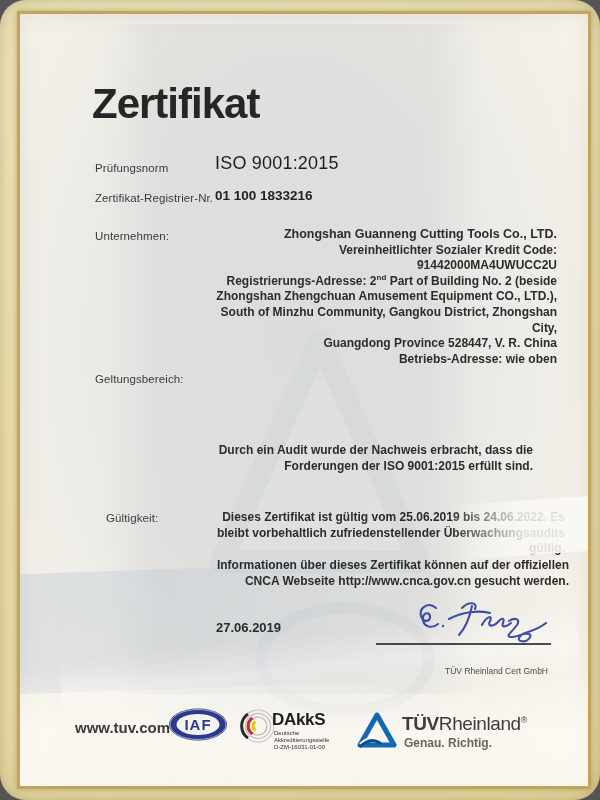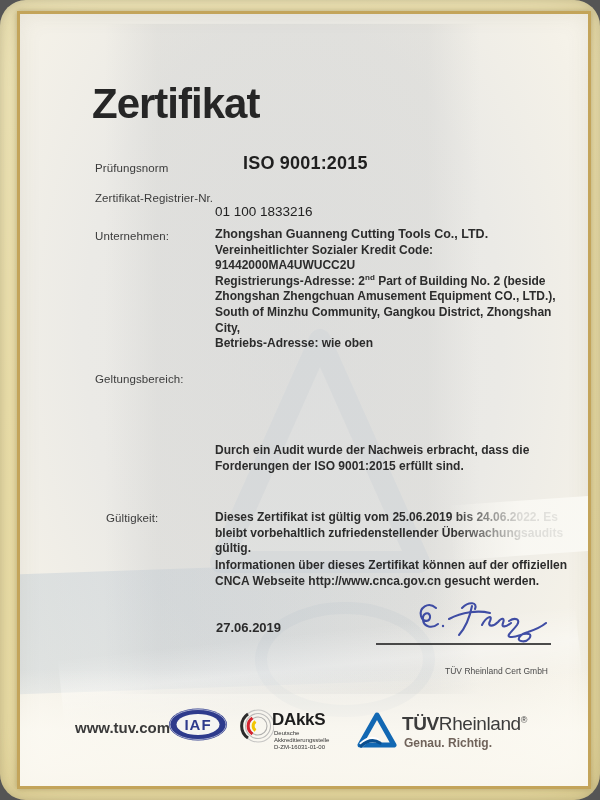--- a/index.html
+++ b/index.html
@@ -37,23 +37,23 @@
     background:linear-gradient(180deg, rgba(255,255,255,0) 0%, rgba(255,255,255,.35) 50%, rgba(255,255,255,0) 100%);}
   .seal{left:235px;top:588px;width:180px;height:115px;border-radius:50%;
     border:12px solid rgba(150,165,185,.10);}
   .watermark{position:absolute;left:185px;top:312px;pointer-events:none;opacity:.6;}
 
   
   .content{position:absolute;inset:0;color:#2e2e2e;}
   .abs{position:absolute;}
   .title{left:72px;top:66px;font-size:42px;font-weight:700;letter-spacing:-1px;color:#262626;}
   .label{font-size:11.5px;color:#3b3b3b;letter-spacing:.1px;}
-  .val-big{font-size:18px;font-weight:700;color:#1f1f1f;letter-spacing:.2px;margin-left:28px;}
-  .val-med{font-size:13.5px;font-weight:400;color:#222;margin-top:16px;}
-  .body-txt{font-size:12px;line-height:15.6px;color:#2c2c2c;}
+  .val-big{font-size:18px;font-weight:400;color:#1f1f1f;letter-spacing:.2px;}
+  .val-med{font-size:13.5px;font-weight:700;color:#222;}
+  .body-txt{font-size:12px;line-height:15.6px;color:#2c2c2c;text-align:right;}
   .bold{font-weight:700;}
   .sig-line{left:356px;top:629px;width:175px;height:2px;background:rgba(45,45,45,.85);}
   .issuer{left:348px;top:634px;width:180px;text-align:right;font-size:8.5px;line-height:11px;color:#4b4b4b;margin-top:18px;}
   .date{left:196px;top:606px;font-size:13px;font-weight:700;color:#2b2b2b;}
   .website{left:55px;top:705px;font-size:15px;font-weight:700;color:#3a3a3a;}
   .dakks-label{left:252px;top:696px;font-size:17px;font-weight:700;color:#1c1c1c;letter-spacing:-.3px;}
   .dakks-sub{left:254px;top:716px;font-size:6px;line-height:7px;color:#333;}
   .tuv-word{left:382px;top:699px;font-size:19px;color:#3c3c3c;letter-spacing:-.4px;white-space:nowrap;}
   .tuv-word .rest{font-weight:400;}
   .tuv-word sup{font-size:9px;}
@@ -86,20 +86,21 @@
         <div class="abs label" style="left:75px;top:178px;">Zertifikat-Registrier-Nr.</div>
         <div class="abs val-med" style="left:195px;top:174px;">01 100 1833216</div>
 
         <div class="abs label" style="left:75px;top:216px;">Unternehmen:</div>
         <div class="abs body-txt" style="left:195px;top:213px;width:342px;">
           <div class="bold" style="font-size:12.5px">Zhongshan Guanneng Cutting Tools Co., LTD.</div>
           <div class="bold">Vereinheitlichter Sozialer Kredit Code: 91442000MA4UWUCC2U</div>
           <div class="bold"><span>Registrierungs-Adresse: 2</span><sup class="ord">nd</sup><span> Part of Building No. 2 (beside</span></div>
           <div class="bold">Zhongshan Zhengchuan Amusement Equipment CO., LTD.),</div>
           <div class="bold">South of Minzhu Community, Gangkou District, Zhongshan City,</div>
+          <div class="bold">Guangdong Province 528447, V. R. China</div>
           <div class="bold">Betriebs-Adresse: wie oben</div>
         </div>
 
         <div class="abs label" style="left:75px;top:359px;">Geltungsbereich:</div>
 
         <div class="abs body-txt bold" style="left:195px;top:429px;width:318px;">Durch ein Audit wurde der Nachweis erbracht, dass die Forderungen der ISO 9001:2015 erfüllt sind.</div>
 
         <div class="abs label" style="left:86px;top:498px;">Gültigkeit:</div>
         <div class="abs body-txt bold" style="left:195px;top:496px;width:350px;">Dieses Zertifikat ist gültig vom 25.06.2019 bis 24.06.2022. Es bleibt vorbehaltlich zufriedenstellender Überwachungsaudits gültig.</div>
         <div class="abs body-txt bold" style="left:195px;top:544px;width:354px;">Informationen über dieses Zertifikat können auf der offiziellen CNCA Webseite http://www.cnca.gov.cn gesucht werden.</div>

